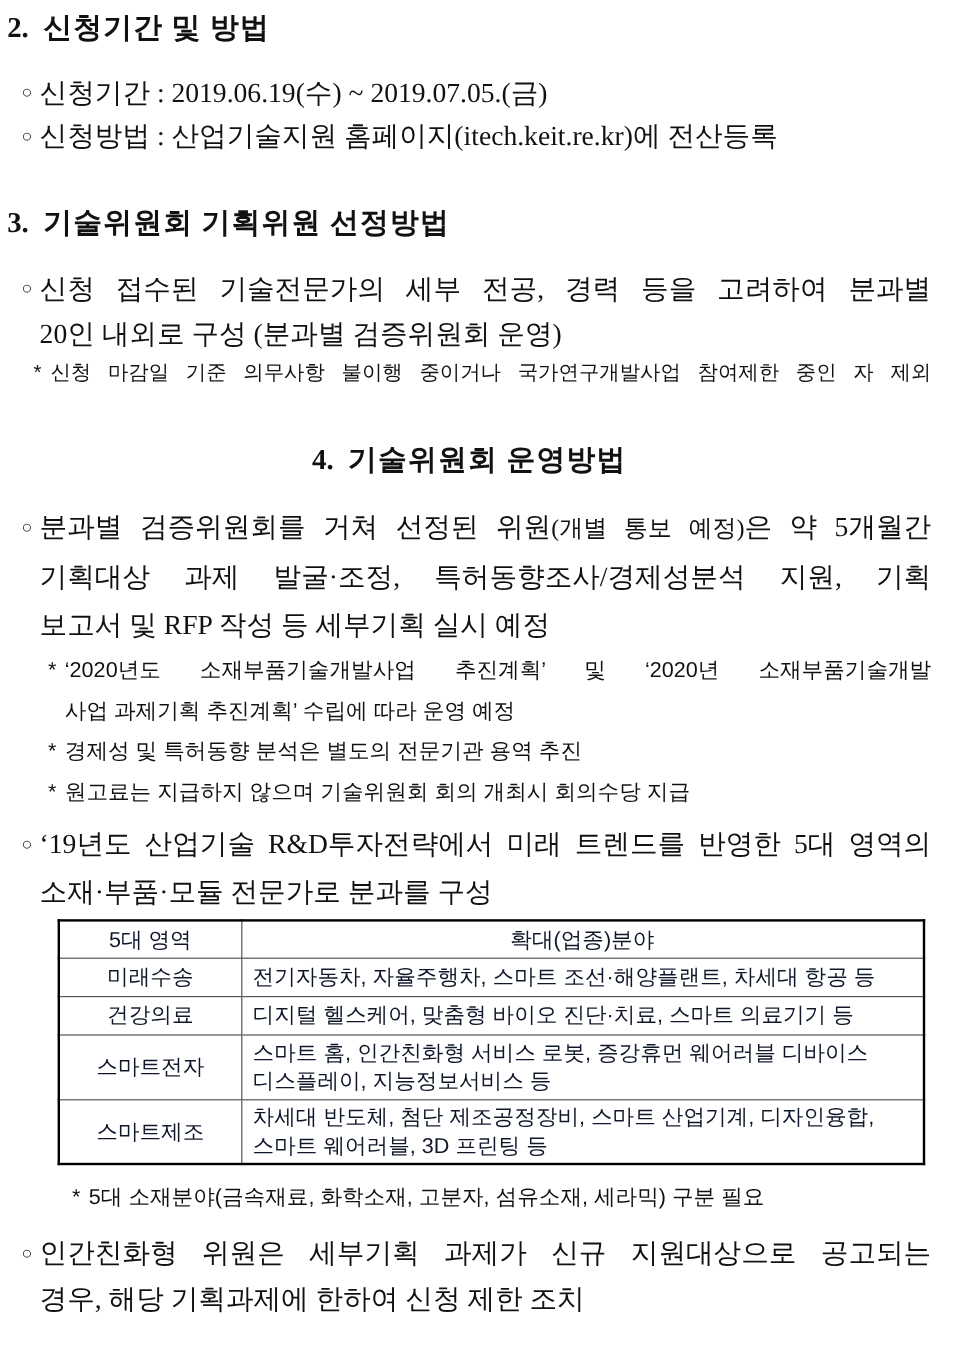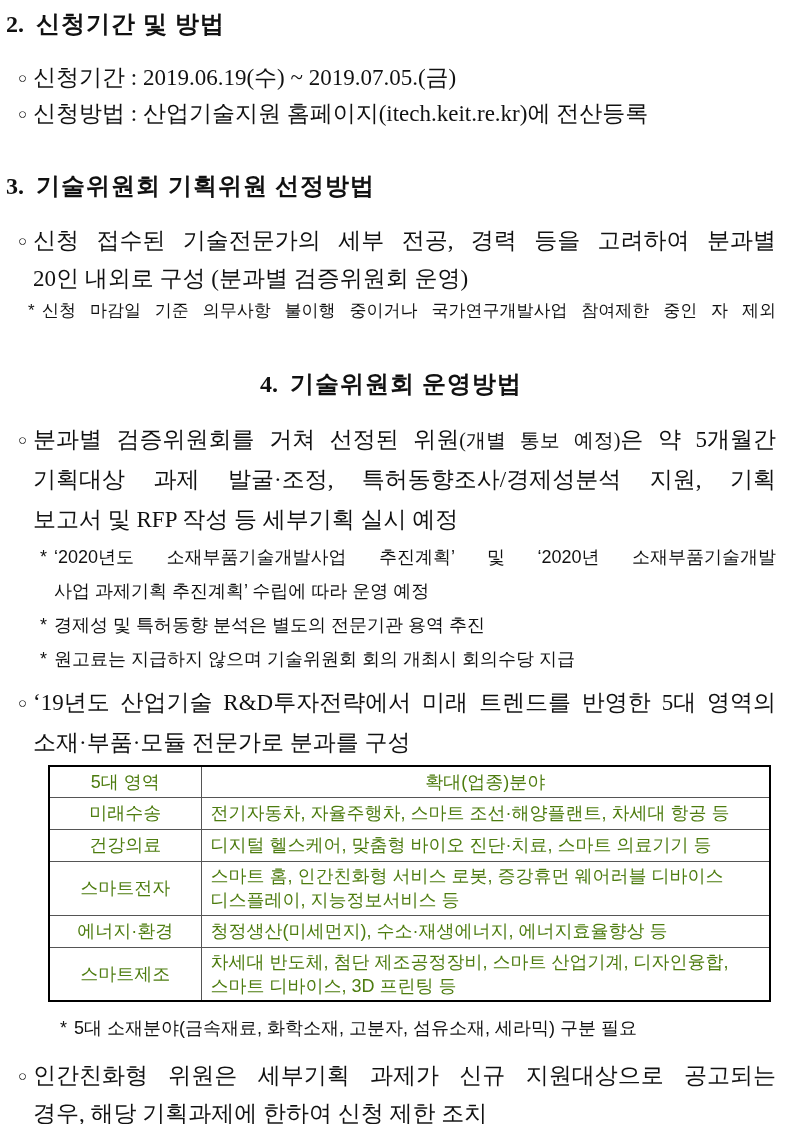--- a/index.html
+++ b/index.html
@@ -64,21 +64,21 @@
   .mt-note{margin-top:13px;}
   .mt-b3{margin-top:16px;}
   
   table.areas{
     border-collapse:collapse;
     margin-left:42px;
     width:723px;
     table-layout:fixed;
     font-family:"Liberation Sans", sans-serif;
     font-size:18px;
-    color:#4d7c0f;
+    color:#0f172a;
     border:2px solid #000000;
   }
   table.areas td{
     border:1px solid #555555;
     box-sizing:border-box;
     vertical-align:middle;
   }
   td.t-area{width:152px;text-align:center;padding:1px 2px;}
   td.t-head{text-align:center;padding:1px 2px;}
   td.t-desc{text-align:left;padding:2px 9px;line-height:24px;}
@@ -169,29 +169,25 @@
         <td class="t-area">건강의료</td>
         <td class="t-desc">디지털 헬스케어, 맞춤형 바이오 진단·치료, 스마트 의료기기 등</td>
       </tr>
       <tr class="h54">
         <td class="t-area">스마트전자</td>
         <td class="t-desc">
           <div>스마트 홈, 인간친화형 서비스 로봇, 증강휴먼 웨어러블 디바이스</div>
           <div>디스플레이, 지능정보서비스 등</div>
         </td>
       </tr>
-      <tr class="h32">
-        <td class="t-area">에너지·환경</td>
-        <td class="t-desc">청정생산(미세먼지), 수소·재생에너지, 에너지효율향상 등</td>
-      </tr>
       <tr class="h54">
         <td class="t-area">스마트제조</td>
         <td class="t-desc">
           <div>차세대 반도체, 첨단 제조공정장비, 스마트 산업기계, 디자인융합,</div>
-          <div>스마트 디바이스, 3D 프린팅 등</div>
+          <div>스마트 웨어러블, 3D 프린팅 등</div>
         </td>
       </tr>
     </tbody>
   </table>
 
   <div class="sub tbl-note mt-note">
     <span class="smark">*</span>
     <span class="stext">5대 소재분야(금속재료, 화학소재, 고분자, 섬유소재, 세라믹) 구분 필요</span>
   </div>
 

